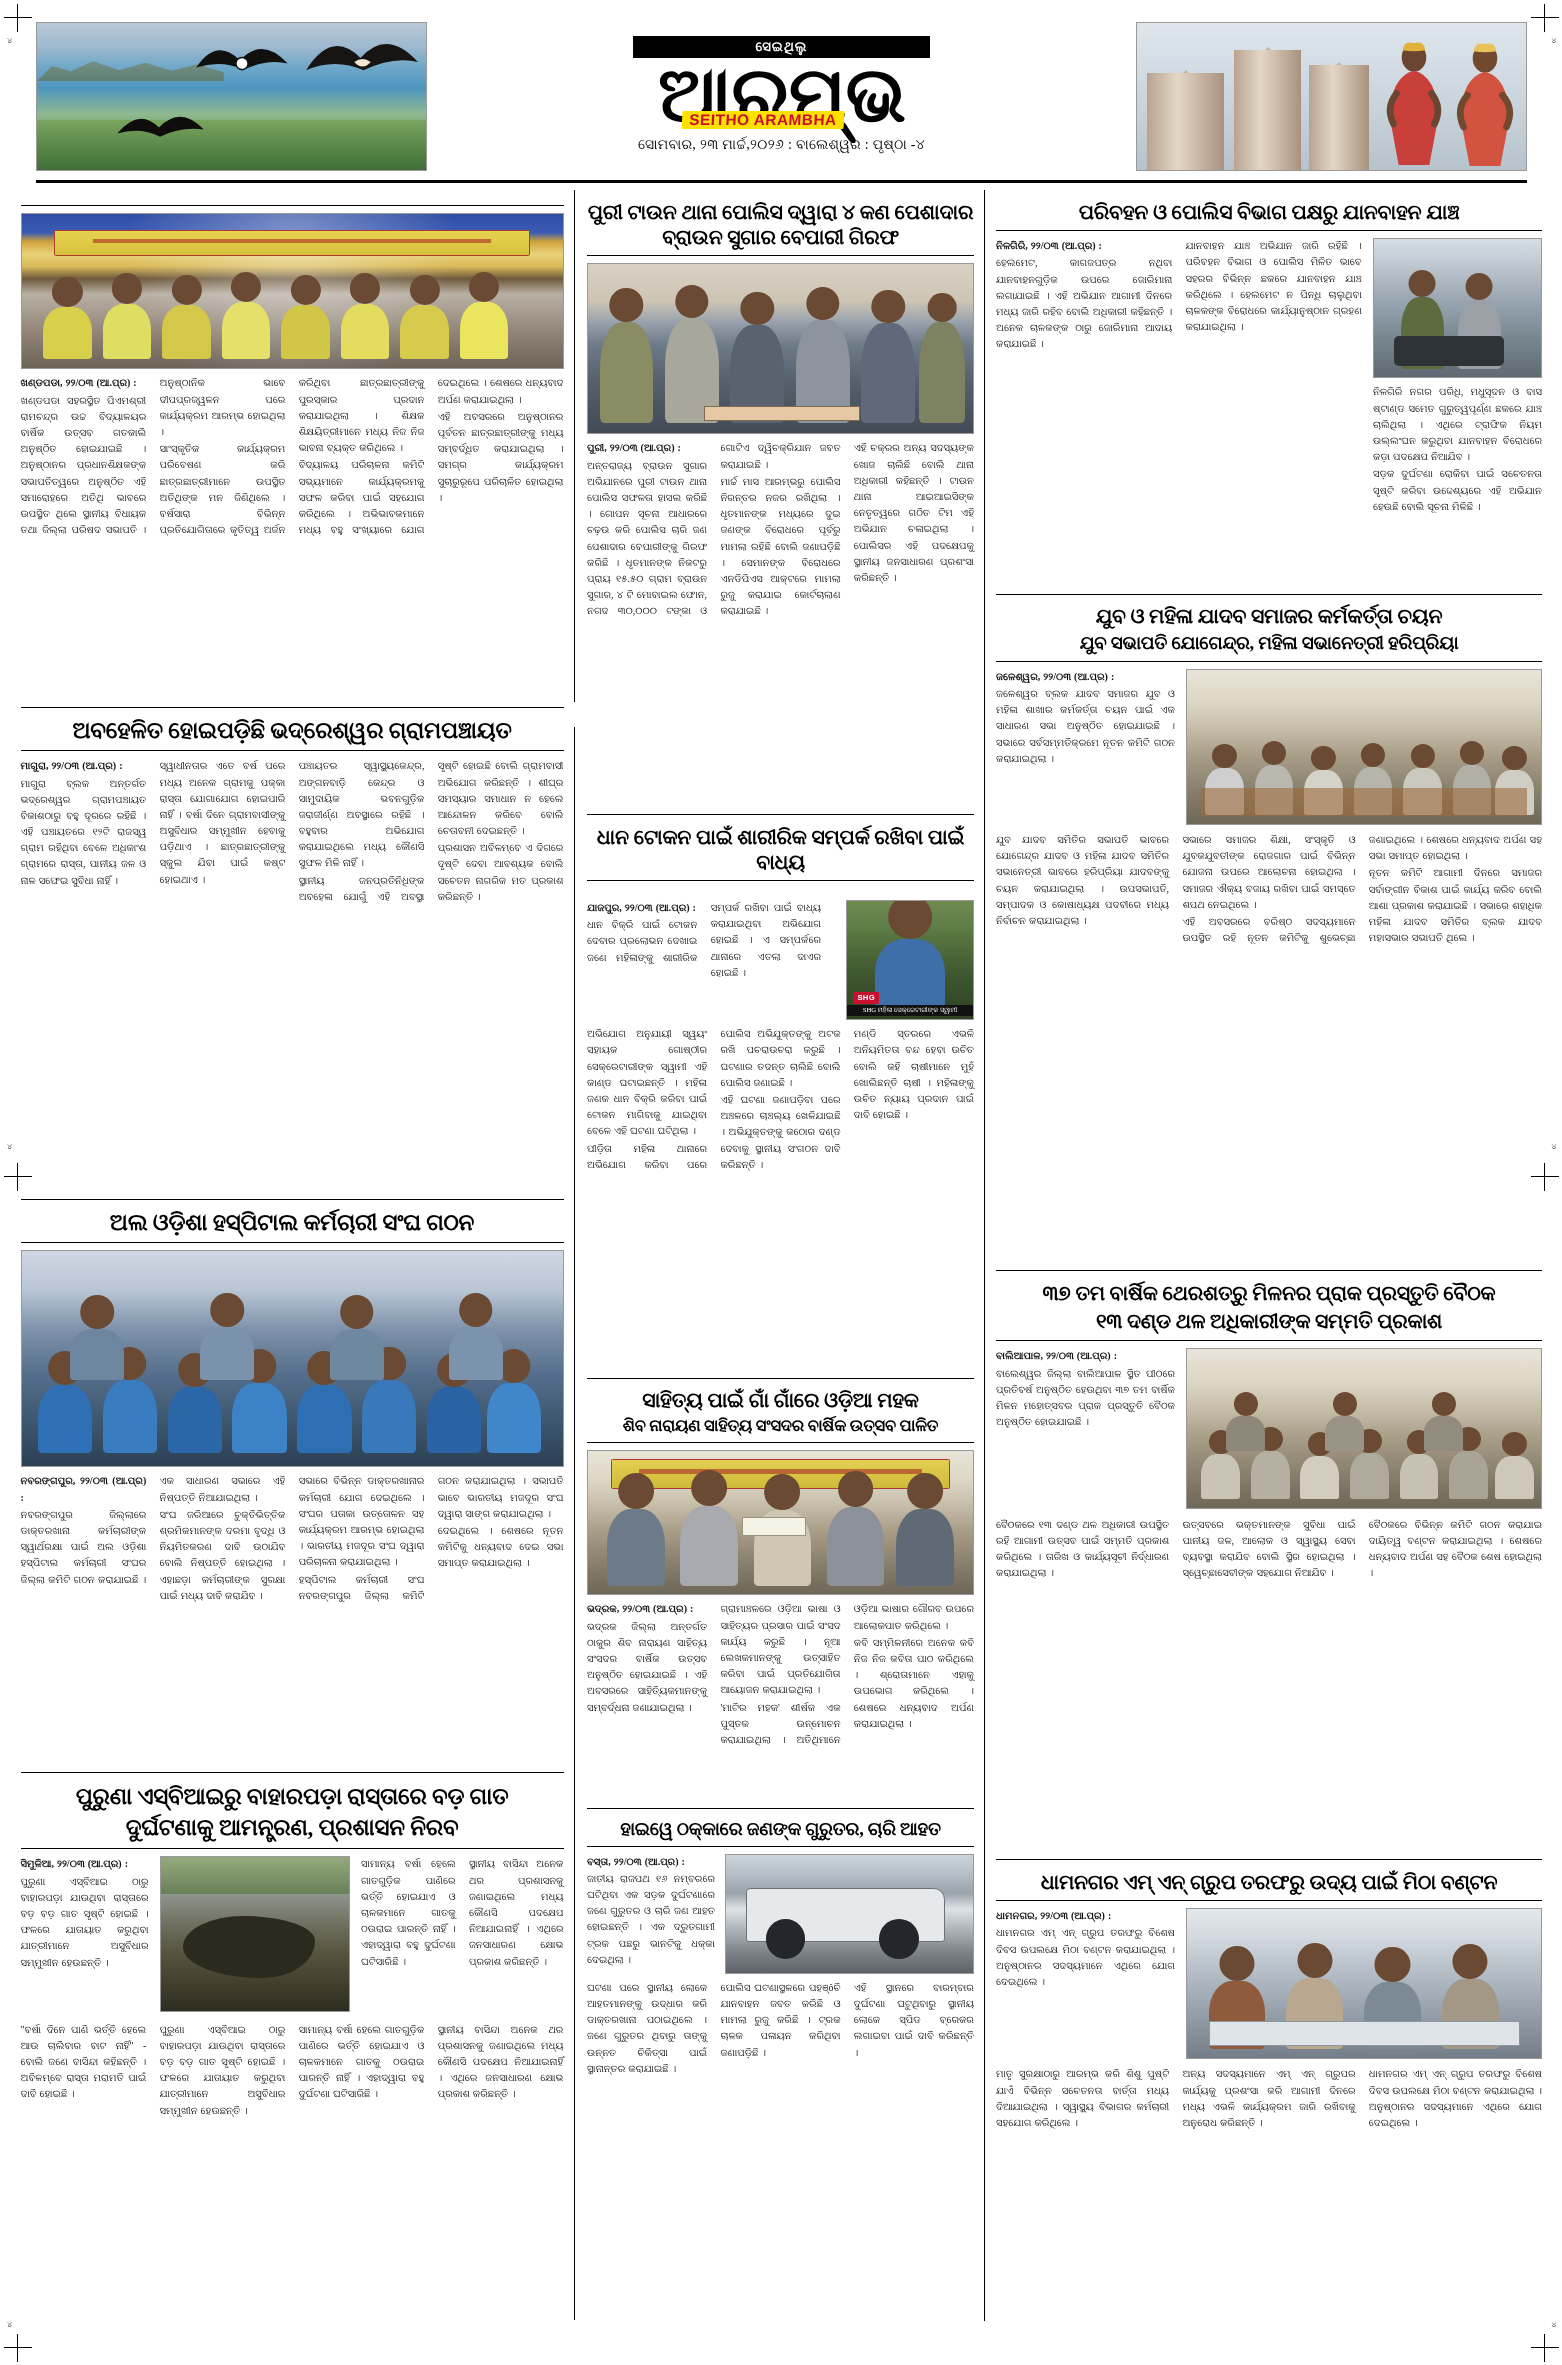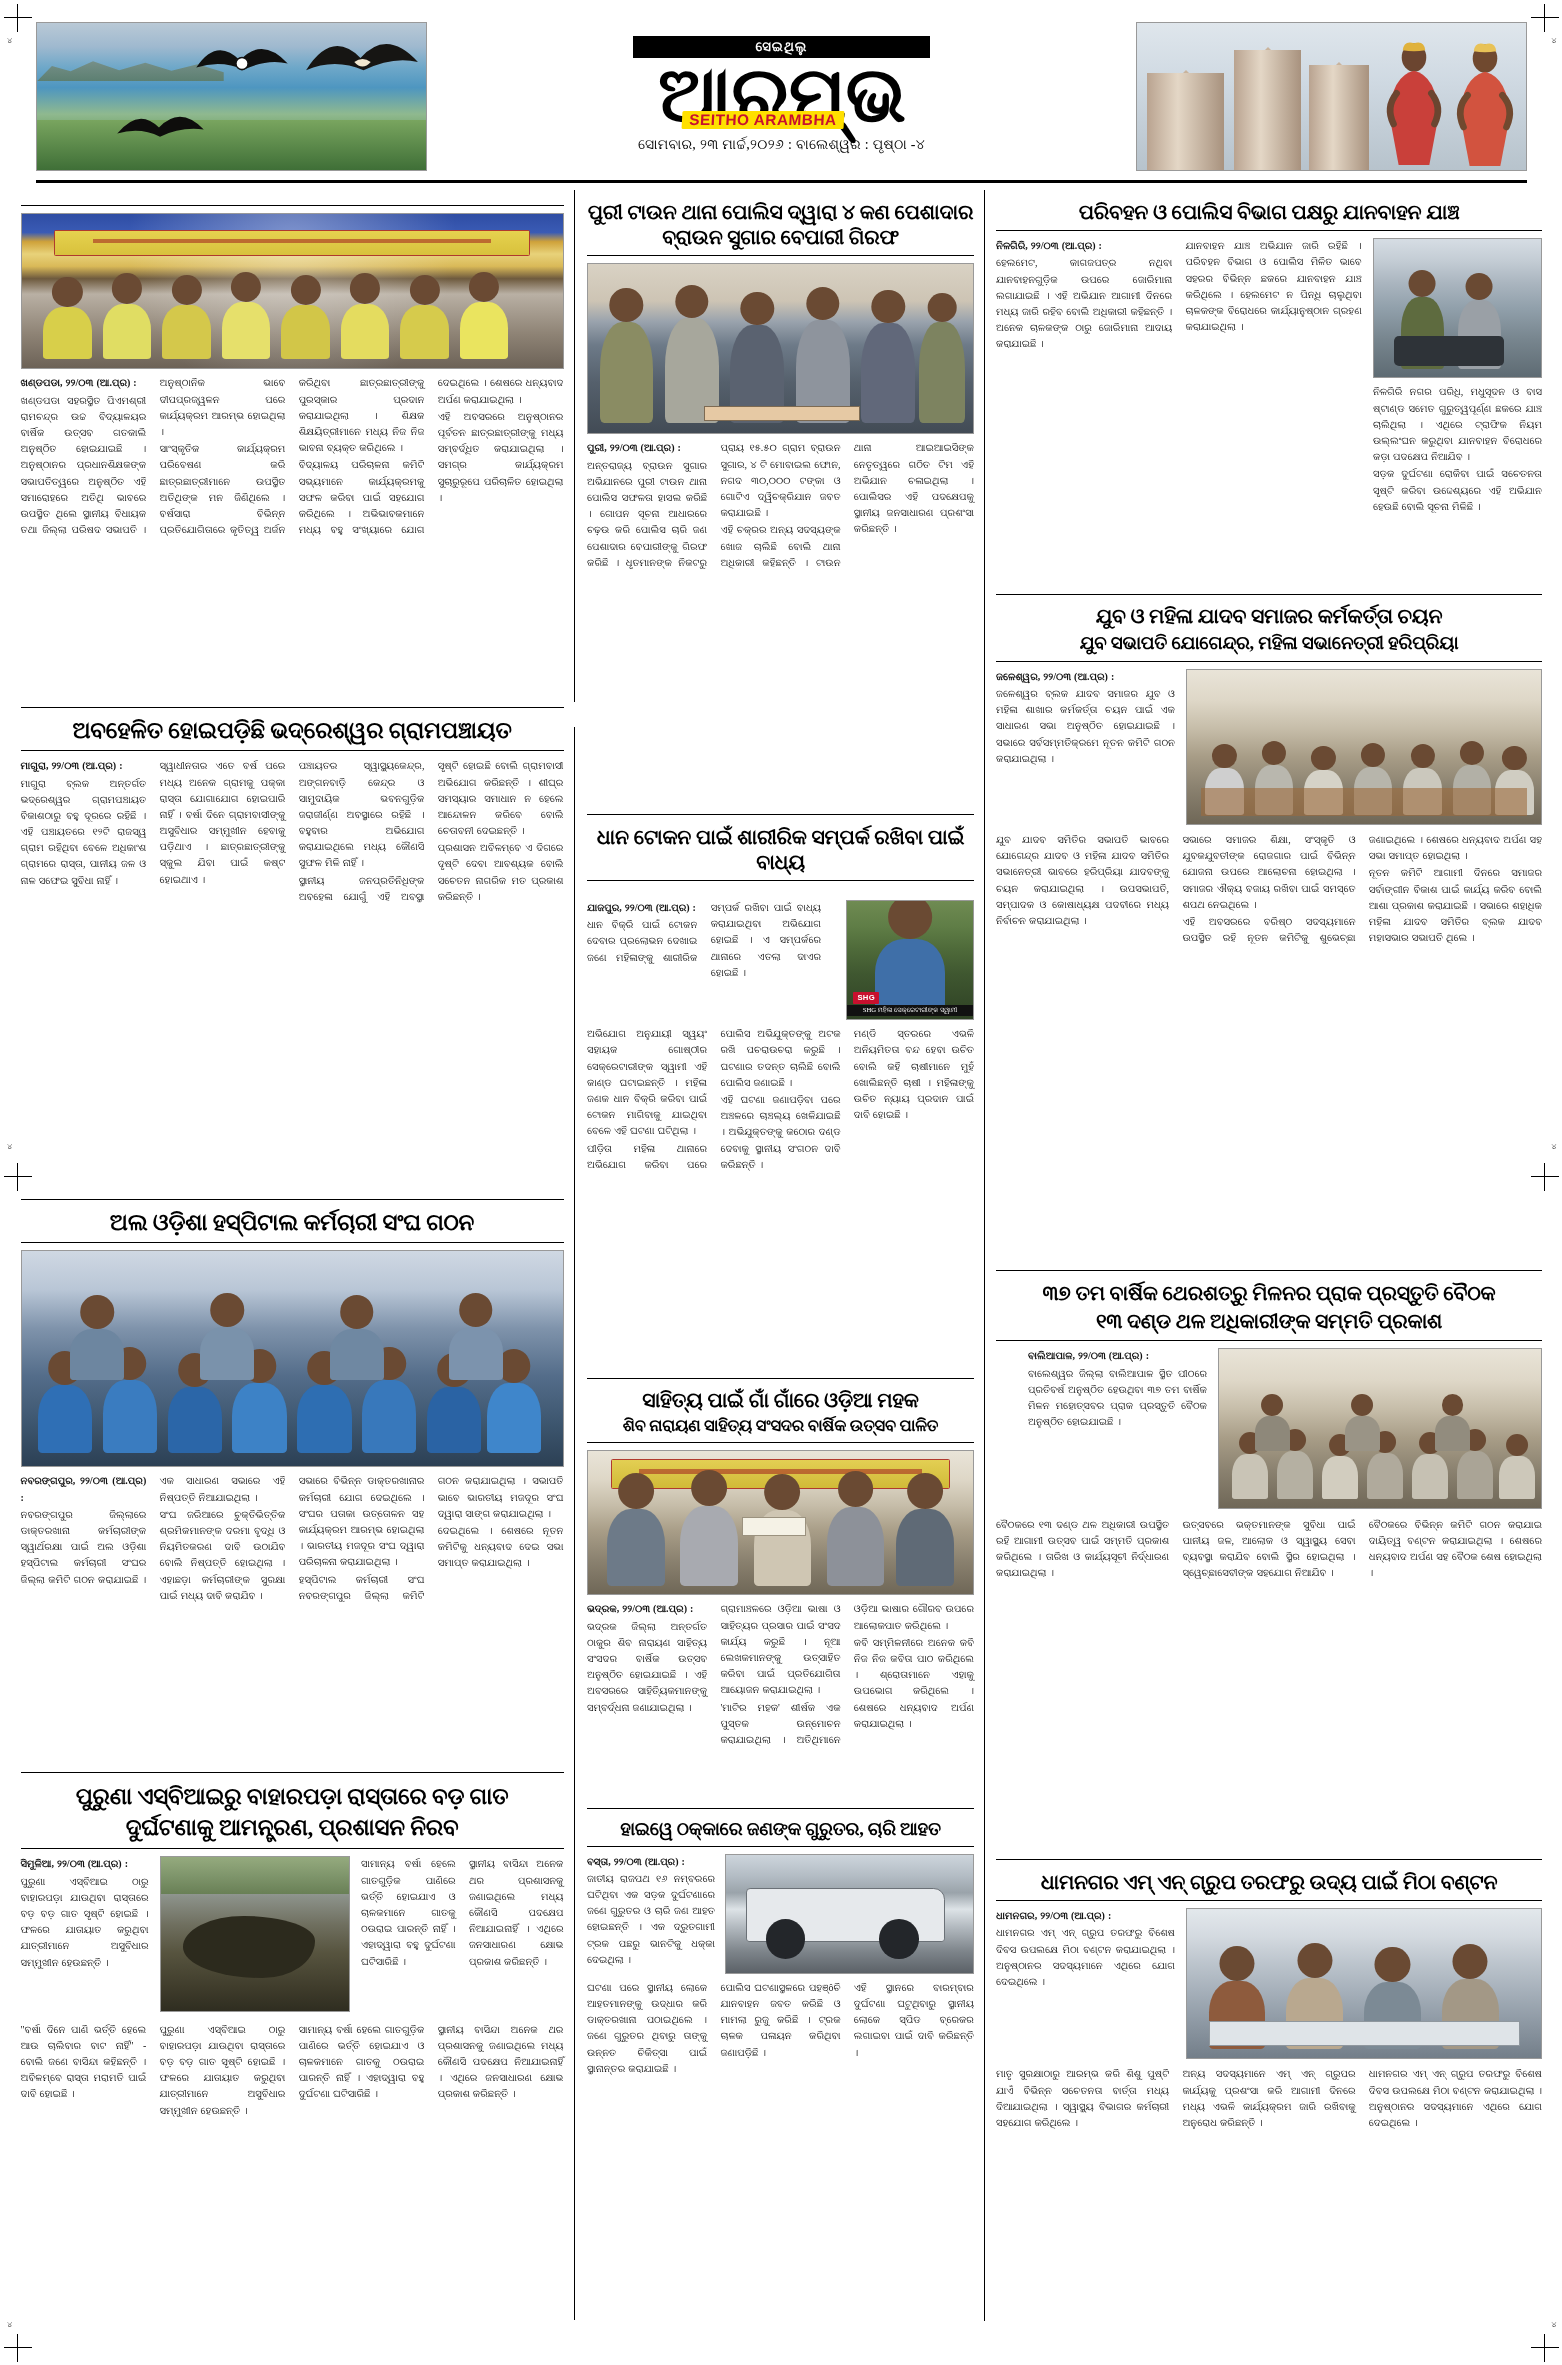--- a/index.html
+++ b/index.html
@@ -275,20 +275,21 @@
         <div class="fig" style="left:37%;width:14%;height:58%;background:#5a6270;"></div>
         <div class="fig" style="left:54%;width:14%;height:61%;background:#8e949d;"></div>
         <div class="fig" style="left:71%;width:14%;height:59%;background:#61687a;"></div>
         <div class="fig" style="left:86%;width:12%;height:60%;background:#7d8360;"></div>
       </div>
       <div style="position:absolute;left:30%;bottom:7%;width:40%;height:8%;background:#e6c9a4;border:0.5px solid #7d6a52;"></div>
     </div>
     <div class="body-cols" style="column-count:3;margin-top:6.1px;height:328px;">
       <p><span class="lead">ପୁରୀ, ୨୨/୦୩ (ଆ.ପ୍ର) :</span></p>
       <p>ଅନ୍ତରାଜ୍ୟ ବ୍ରାଉନ ସୁଗାର ଅଭିଯାନରେ ପୁରୀ ଟାଉନ ଥାନା ପୋଲିସ ସଫଳତା ହାସଲ କରିଛି । ଗୋପନ ସୂଚନା ଆଧାରରେ ଚଢ଼ଉ କରି ପୋଲିସ ଚାରି ଜଣ ପେଶାଦାର ବେପାରୀଙ୍କୁ ଗିରଫ କରିଛି । ଧୃତମାନଙ୍କ ନିକଟରୁ ପ୍ରାୟ ୧୫.୫୦ ଗ୍ରାମ ବ୍ରାଉନ ସୁଗାର, ୪ ଟି ମୋବାଇଲ ଫୋନ, ନଗଦ ୩୦,୦୦୦ ଟଙ୍କା ଓ ଗୋଟିଏ ଦ୍ୱିଚକ୍ରିଯାନ ଜବତ କରାଯାଇଛି ।</p>
+      <p>ମାର୍ଚ୍ଚ ମାସ ଆରମ୍ଭରୁ ପୋଲିସ ନିରନ୍ତର ନଜର ରଖିଥିଲା । ଧୃତମାନଙ୍କ ମଧ୍ୟରେ ଦୁଇ ଜଣଙ୍କ ବିରୋଧରେ ପୂର୍ବରୁ ମାମଲା ରହିଛି ବୋଲି ଜଣାପଡ଼ିଛି । ସେମାନଙ୍କ ବିରୋଧରେ ଏନଡିପିଏସ ଆକ୍ଟରେ ମାମଲା ରୁଜୁ କରାଯାଇ କୋର୍ଟଚାଲାଣ କରାଯାଇଛି ।</p>
       <p>ଏହି ଚକ୍ରର ଅନ୍ୟ ସଦସ୍ୟଙ୍କ ଖୋଜ ଚାଲିଛି ବୋଲି ଥାନା ଅଧିକାରୀ କହିଛନ୍ତି । ଟାଉନ ଥାନା ଆଇଆଇସିଙ୍କ ନେତୃତ୍ୱରେ ଗଠିତ ଟିମ ଏହି ଅଭିଯାନ ଚଳାଇଥିଲା । ପୋଲିସର ଏହି ପଦକ୍ଷେପକୁ ସ୍ଥାନୀୟ ଜନସାଧାରଣ ପ୍ରଶଂସା କରିଛନ୍ତି ।</p>
     </div>
   </div>
 
   <div style="position:absolute;left:996px;top:200px;width:546px;">
     <div class="headline h-lg">ପରିବହନ ଓ ପୋଲିସ ବିଭାଗ ପକ୍ଷରୁ ଯାନବାହନ ଯାଞ୍ଚ</div>
     <div class="rule-thin" style="position:static;margin:5.1px 0 7.2px;width:100%;"></div>
     <div style="display:flex;gap:11.3px;">
       <div style="flex:1 1 auto;">
         <div class="body-cols" style="column-count:2;height:318px;">
@@ -447,21 +448,21 @@
       <p>ଗ୍ରାମାଞ୍ଚଳରେ ଓଡ଼ିଆ ଭାଷା ଓ ସାହିତ୍ୟର ପ୍ରସାର ପାଇଁ ସଂସଦ କାର୍ଯ୍ୟ କରୁଛି । ନୂଆ ଲେଖକମାନଙ୍କୁ ଉତ୍ସାହିତ କରିବା ପାଇଁ ପ୍ରତିଯୋଗିତା ଆୟୋଜନ କରାଯାଇଥିଲା ।</p>
       <p>'ମାଟିର ମହକ' ଶୀର୍ଷକ ଏକ ପୁସ୍ତକ ଉନ୍ମୋଚନ କରାଯାଇଥିଲା । ଅତିଥିମାନେ ଓଡ଼ିଆ ଭାଷାର ଗୌରବ ଉପରେ ଆଲୋକପାତ କରିଥିଲେ ।</p>
       <p>କବି ସମ୍ମିଳନୀରେ ଅନେକ କବି ନିଜ ନିଜ କବିତା ପାଠ କରିଥିଲେ । ଶ୍ରୋତାମାନେ ଏହାକୁ ଉପଭୋଗ କରିଥିଲେ । ଶେଷରେ ଧନ୍ୟବାଦ ଅର୍ପଣ କରାଯାଇଥିଲା ।</p>
     </div>
   </div>
 
   <div style="position:absolute;left:996px;top:1281px;width:546px;">
     <div class="headline h-lg">୩୭ ତମ ବାର୍ଷିକ ଥେରଶତ୍ରୁ ମିଳନର ପ୍ରାକ ପ୍ରସ୍ତୁତି ବୈଠକ</div>
     <div class="headline h-lg" style="margin-top:3.1px;">୧୩ ଦଣ୍ଡ ଥଳ ଅଧିକାରୀଙ୍କ ସମ୍ମତି ପ୍ରକାଶ</div>
     <div class="rule-thin" style="position:static;margin:6.1px 0 7.2px;width:100%;"></div>
-    <div style="display:flex;gap:11.3px;margin-left:32px;">
+    <div style="display:flex;gap:11.3px;">
       <div style="flex:0 0 179px;">
         <div class="body-cols" style="column-count:1;height:159px;">
           <p><span class="lead">ବାଲିଆପାଳ, ୨୨/୦୩ (ଆ.ପ୍ର) :</span></p>
           <p>ବାଲେଶ୍ୱର ଜିଲ୍ଲା ବାଲିଆପାଳ ସ୍ଥିତ ପୀଠରେ ପ୍ରତିବର୍ଷ ଅନୁଷ୍ଠିତ ହେଉଥିବା ୩୭ ତମ ବାର୍ଷିକ ମିଳନ ମହୋତ୍ସବର ପ୍ରାକ ପ୍ରସ୍ତୁତି ବୈଠକ ଅନୁଷ୍ଠିତ ହୋଇଯାଇଛି ।</p>
         </div>
       </div>
       <div style="flex:1 1 auto;">
         <div class="photo scene-room" style="height:159px;">
           <div class="figs">
             <div class="fig" style="left:4%;width:11%;height:28%;background:#c9c4b6;"></div>

